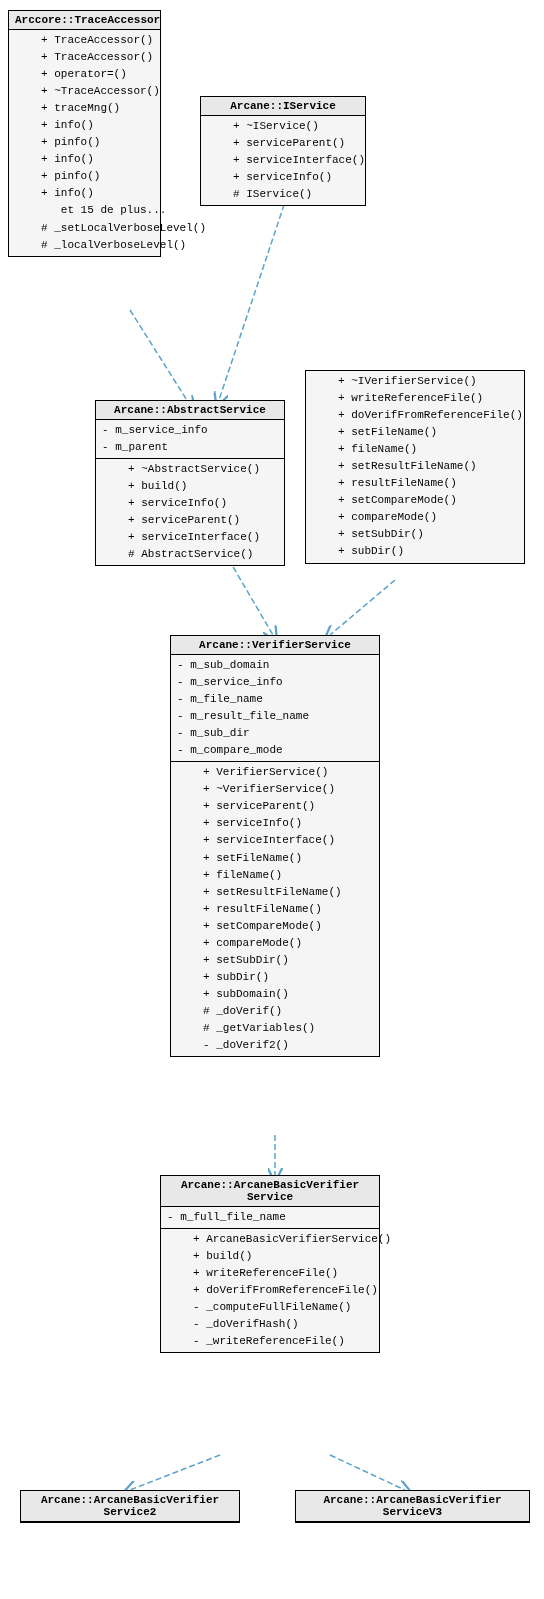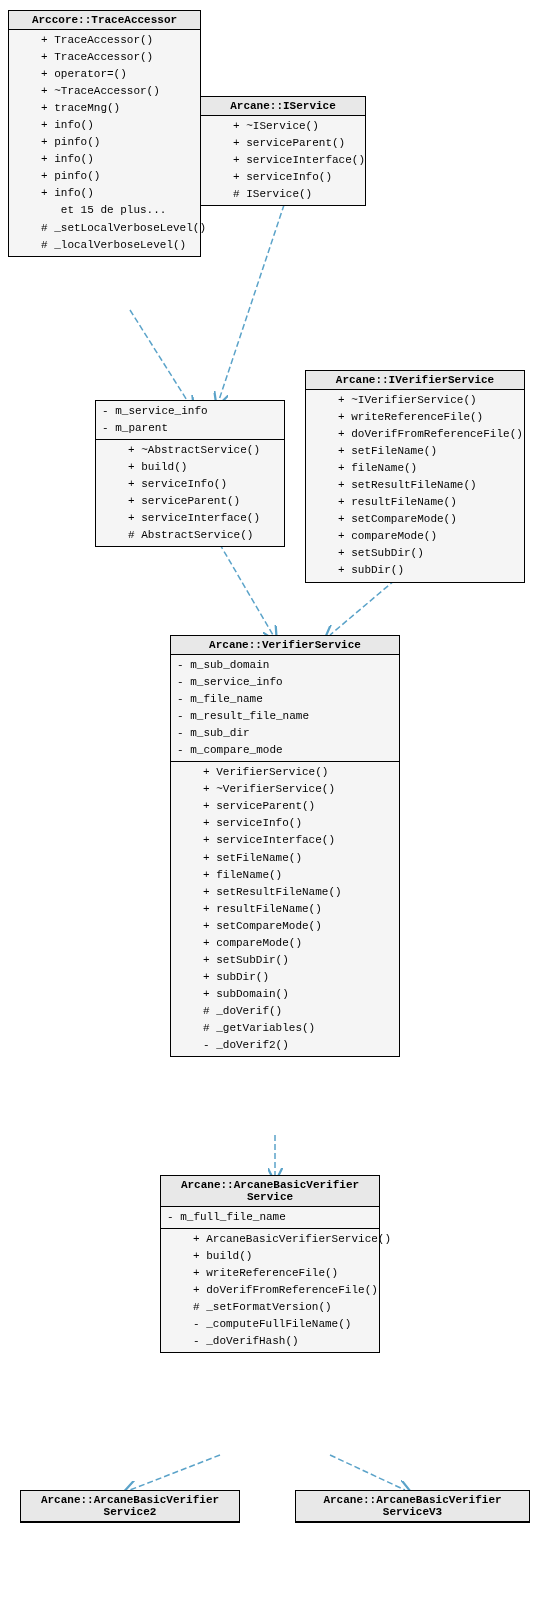--- a/index.html
+++ b/index.html
@@ -72,21 +72,21 @@
 
     <line x1="215" y1="536" x2="273" y2="635" stroke="#5ba3c9" stroke-width="1.5" stroke-dasharray="6,3" marker-end="url(#open-arrow)"></line>
 
     <line x1="275" y1="1135" x2="275" y2="1175" stroke="#5ba3c9" stroke-width="1.5" stroke-dasharray="6,3" marker-end="url(#open-arrow)"></line>
 
     <line x1="220" y1="1455" x2="130" y2="1490" stroke="#5ba3c9" stroke-width="1.5" stroke-dasharray="6,3" marker-end="url(#open-arrow)"></line>
 
     <line x1="330" y1="1455" x2="405" y2="1490" stroke="#5ba3c9" stroke-width="1.5" stroke-dasharray="6,3" marker-end="url(#open-arrow)"></line>
   </svg>
 
-  <div class="uml-box" style="left:8px; top:10px; width:193px;">
+  <div class="uml-box" style="left:8px; top:10px; width:153px;">
     <div class="uml-box-title">Arccore::TraceAccessor</div>
     <div class="uml-box-section">
       <div class="member">+ TraceAccessor()</div>
       <div class="member">+ TraceAccessor()</div>
       <div class="member">+ operator=()</div>
       <div class="member">+ ~TraceAccessor()</div>
       <div class="member">+ traceMng()</div>
       <div class="member">+ info()</div>
       <div class="member">+ pinfo()</div>
       <div class="member">+ info()</div>
@@ -103,52 +103,52 @@
     <div class="uml-box-section">
       <div class="member">+ ~IService()</div>
       <div class="member">+ serviceParent()</div>
       <div class="member">+ serviceInterface()</div>
       <div class="member">+ serviceInfo()</div>
       <div class="member"># IService()</div>
     </div>
   </div>
 
   <div class="uml-box" style="left:305px; top:370px; width:220px;">
-    <div class="uml-box-title">Arcane::IVerifierService</div>
     <div class="uml-box-section">
       <div class="member">+ ~IVerifierService()</div>
       <div class="member">+ writeReferenceFile()</div>
       <div class="member">+ doVerifFromReferenceFile()</div>
       <div class="member">+ setFileName()</div>
       <div class="member">+ fileName()</div>
       <div class="member">+ setResultFileName()</div>
       <div class="member">+ resultFileName()</div>
       <div class="member">+ setCompareMode()</div>
       <div class="member">+ compareMode()</div>
       <div class="member">+ setSubDir()</div>
       <div class="member">+ subDir()</div>
     </div>
   </div>
 
   <div class="uml-box" style="left:95px; top:400px; width:190px;">
+    <div class="uml-box-title">Arcane::AbstractService</div>
     <div class="uml-box-section">
       <div class="member">- m_service_info</div>
       <div class="member">- m_parent</div>
     </div>
     <div class="uml-box-section">
       <div class="member">+ ~AbstractService()</div>
       <div class="member">+ build()</div>
       <div class="member">+ serviceInfo()</div>
       <div class="member">+ serviceParent()</div>
       <div class="member">+ serviceInterface()</div>
       <div class="member"># AbstractService()</div>
     </div>
   </div>
 
-  <div class="uml-box" style="left:170px; top:635px; width:230px;">
+  <div class="uml-box" style="left:170px; top:635px; width:210px;">
     <div class="uml-box-title">Arcane::VerifierService</div>
     <div class="uml-box-section">
       <div class="member">- m_sub_domain</div>
       <div class="member">- m_service_info</div>
       <div class="member">- m_file_name</div>
       <div class="member">- m_result_file_name</div>
       <div class="member">- m_sub_dir</div>
       <div class="member">- m_compare_mode</div>
     </div>
     <div class="uml-box-section">
@@ -178,23 +178,23 @@
       <div>Service</div>
     </div>
     <div class="uml-box-section">
       <div class="member">- m_full_file_name</div>
     </div>
     <div class="uml-box-section">
       <div class="member">+ ArcaneBasicVerifierService()</div>
       <div class="member">+ build()</div>
       <div class="member">+ writeReferenceFile()</div>
       <div class="member">+ doVerifFromReferenceFile()</div>
-      <div class="member"># _setFormatVersion()</div>
       <div class="member">- _computeFullFileName()</div>
       <div class="member">- _doVerifHash()</div>
+      <div class="member">- _writeReferenceFile()</div>
     </div>
   </div>
 
   <div class="uml-box" style="left:20px; top:1490px; width:220px;">
     <div class="uml-box-title">
       <div>Arcane::ArcaneBasicVerifier</div>
       <div>Service2</div>
     </div>
   </div>
 

